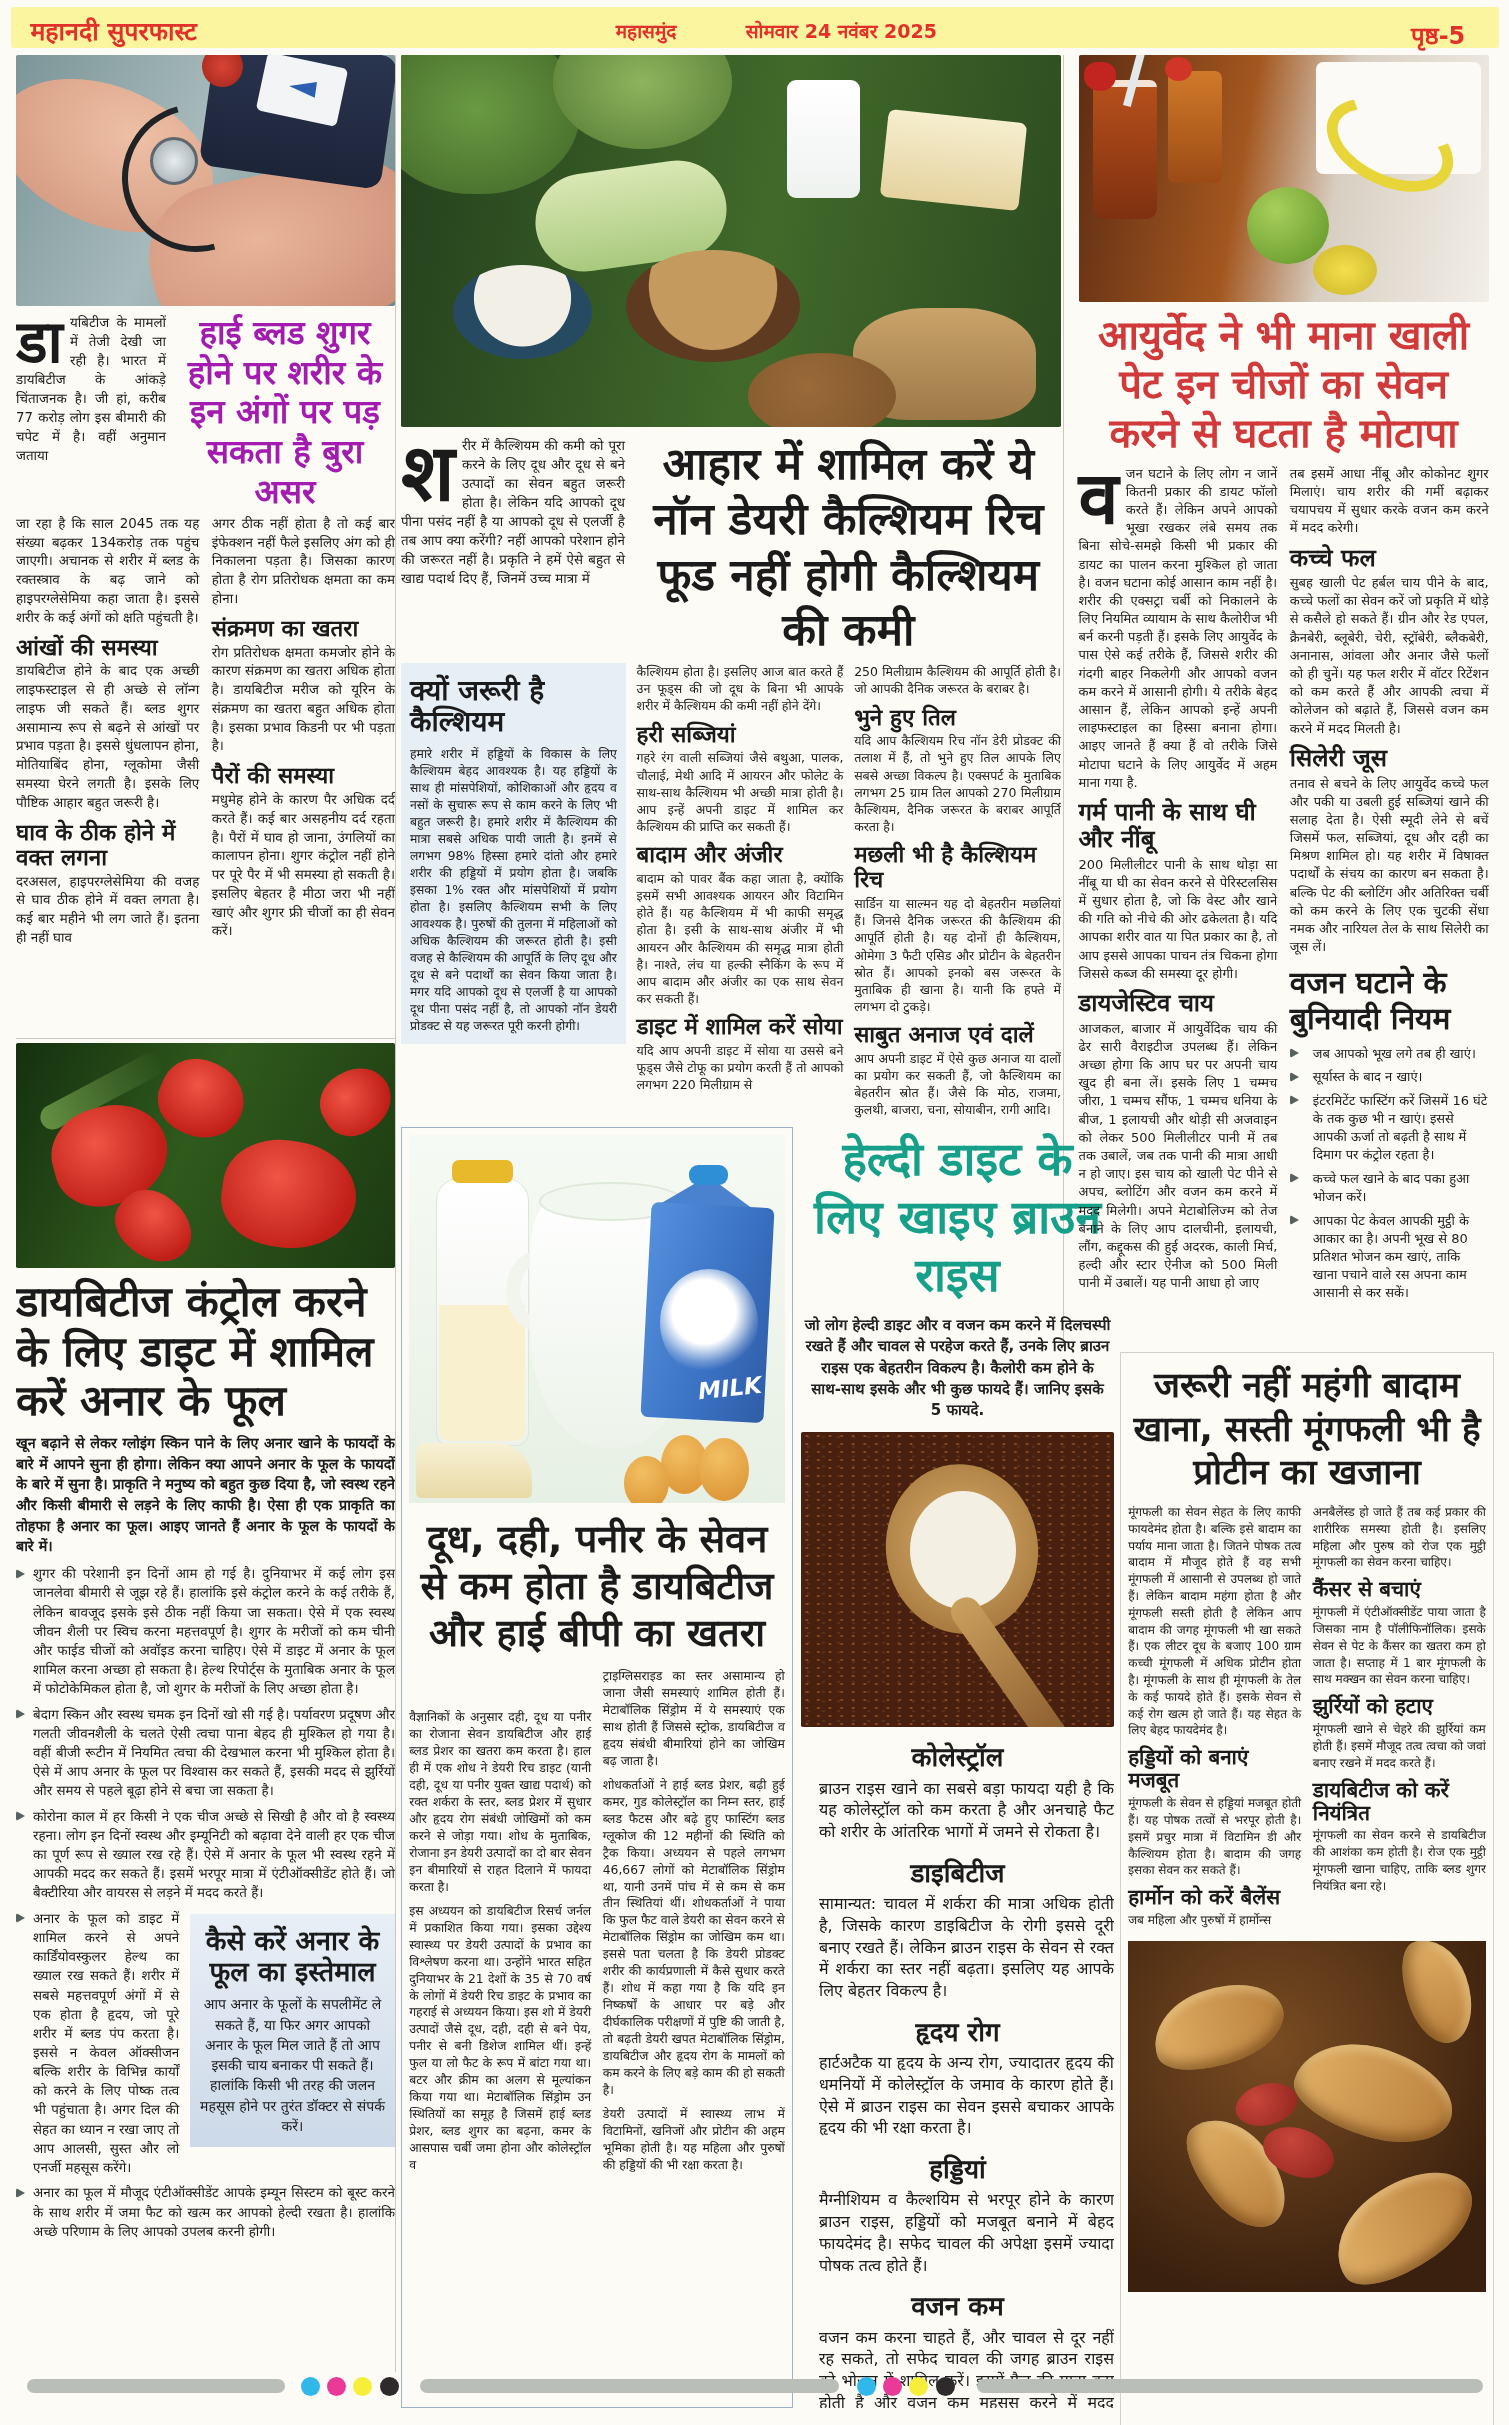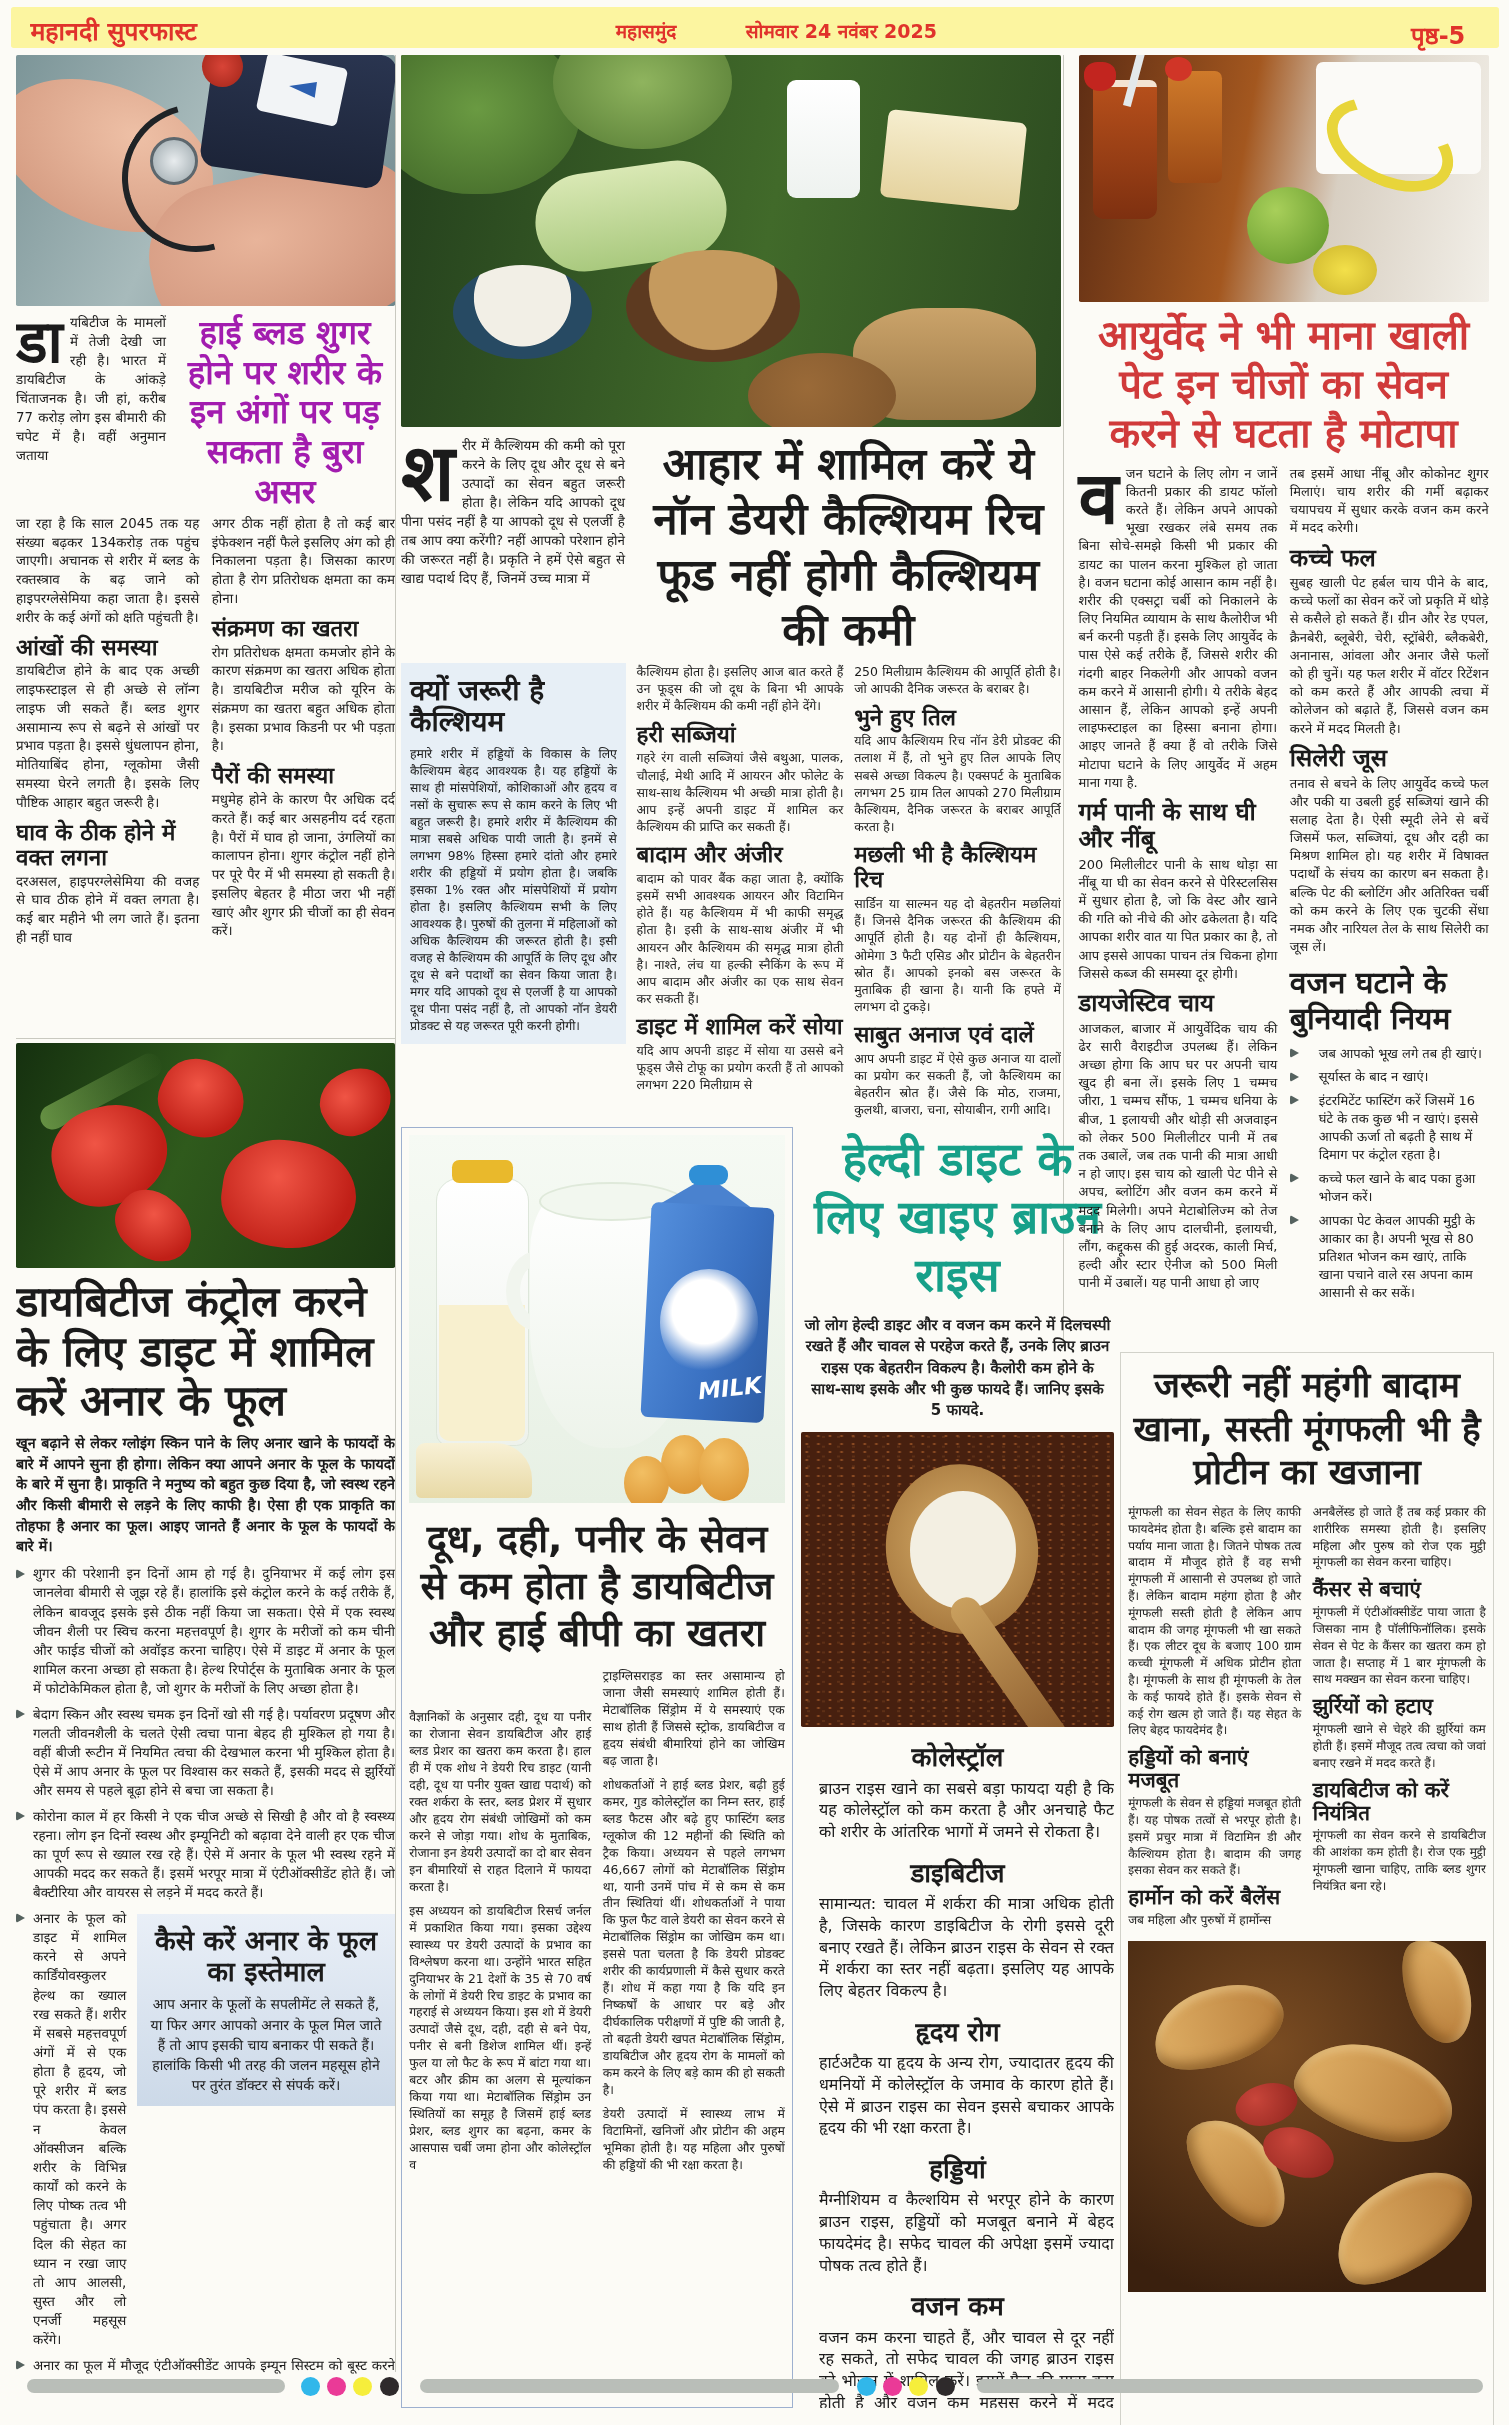--- a/index.html
+++ b/index.html
@@ -50,21 +50,21 @@
   
   .art-anar{position:absolute;left:16px;top:1043px;width:379px;height:1331px;overflow:hidden;}
   .anar-photo{width:379px;height:225px;background:linear-gradient(115deg,#15300f,#2f5a1c 45%,#1c3a12);}
   .an-fl{background:radial-gradient(circle at 40% 35%,#f05545,#c01f17 72%);border-radius:48% 52% 55% 45%;}
   .an-lf{background:linear-gradient(100deg,#7fae54,rgba(127,174,84,0));border-radius:18px;opacity:.75;}
   .hl-anar{font-size:42px;font-weight:700;line-height:1.18;margin:9px 0 7.2px;}
   .anar-intro{font-size:14.3px;line-height:1.45;font-weight:700;margin-bottom:7.2px;}
   .anar-flow{font-size:13.4px;line-height:1.43;}
   .brow{display:flex;gap:8px;margin-bottom:6.3px;}
   .bullet-ic{flex:0 0 auto;width:0;height:0;border-left:9px solid #55625f;border-top:5.4px solid transparent;border-bottom:5.4px solid transparent;border-radius:2.7px;margin-top:4.5px;}
-  .anar-box{float:right;width:258px;background:linear-gradient(#e9eff7,#ccd9e8);padding:10.7px 9px;margin:5.4px 0 3.6px 10.7px;}
+  .anar-box{float:right;width:205px;background:linear-gradient(#e9eff7,#ccd9e8);padding:10.7px 9px;margin:5.4px 0 3.6px 10.7px;}
   .anar-box h4{font-size:27px;line-height:1.15;text-align:center;font-weight:700;margin-bottom:7.2px;}
   .anar-box p{font-size:14px;line-height:1.45;text-align:center;}
 
   
   .art-cal{position:absolute;left:401px;top:55px;width:660px;height:1068px;overflow:hidden;}
   .cal-photo{width:660px;height:372px;background:linear-gradient(100deg,#24401d,#416a2a 55%,#2c4a20);}
   .c-leaf1{left:-27px;top:-31px;width:206px;height:170px;background:radial-gradient(#6a9a42,#3f6527);border-radius:45% 55% 50% 50%;}
   .c-leaf2{left:152px;top:-40px;width:179px;height:134px;background:radial-gradient(#8fb45e,#547a33);border-radius:50%;}
   .c-bok{left:134px;top:112px;width:192px;height:98px;background:linear-gradient(#d9e8b4,#a9c97e);border-radius:54px;transform:rotate(-8deg);}
   .c-glass{left:386px;top:25px;width:73px;height:118px;background:linear-gradient(#ffffff,#eef2ef);border-radius:9px;}
@@ -127,21 +127,21 @@
   .a-berry1{left:5.4px;top:7.2px;width:32px;height:29px;background:#c2251f;border-radius:50% 50% 60% 60%;}
   .a-berry2{left:86px;top:1.8px;width:27px;height:24px;background:#d03527;border-radius:50%;}
   .a-apple{left:168px;top:132px;width:82px;height:77px;background:radial-gradient(circle at 35% 30%,#a8cf5a,#5d9427);border-radius:50%;}
   .a-lemon{left:234px;top:190px;width:64px;height:50px;background:radial-gradient(#f3e04a,#cdb52c);border-radius:50%;}
   .hl-ayur{color:#d03a3a;font-size:40px;font-weight:700;line-height:1.22;text-align:center;margin:9px 0 7.2px;}
   .ayur-cols{gap:12.5px;}
   .ayur-cols p.b{font-size:13px;line-height:1.4;margin-bottom:4.5px;}
   .ayur-cols h3.sh{font-size:24px;}
   .ayur-cols .dropcap{font-size:72px;}
   .rules-title{font-size:30px;font-weight:700;line-height:1.2;margin:9px 0 7.2px;}
-  .rule{display:flex;gap:20px;margin-bottom:5.4px;font-size:13px;line-height:1.4;}
+  .rule{display:flex;gap:14px;margin-bottom:5.4px;font-size:13px;line-height:1.4;}
   .rule .bullet-ic{margin-top:3.6px;}
 
   
   .art-peanut{position:absolute;left:1120px;top:1352px;width:374px;height:1283px;border:0.9px solid #d2d2ca;padding:5.4px 7.2px;overflow:hidden;}
   .hl-peanut{font-size:35px;font-weight:700;line-height:1.25;text-align:center;margin:5.4px 0 9px;}
   .pea-cols{gap:11.6px;}
   .pea-cols p.b{font-size:12px;line-height:1.4;margin-bottom:4.5px;}
   .pea-cols h3.sh{font-size:20.6px;}
   .pea-photo{position:relative;width:358px;height:351px;margin-top:7.2px;background:radial-gradient(circle at 40% 30%,#7a4c22,#3a200e 78%);overflow:hidden;}
   .pea-photo > div{position:absolute;}

